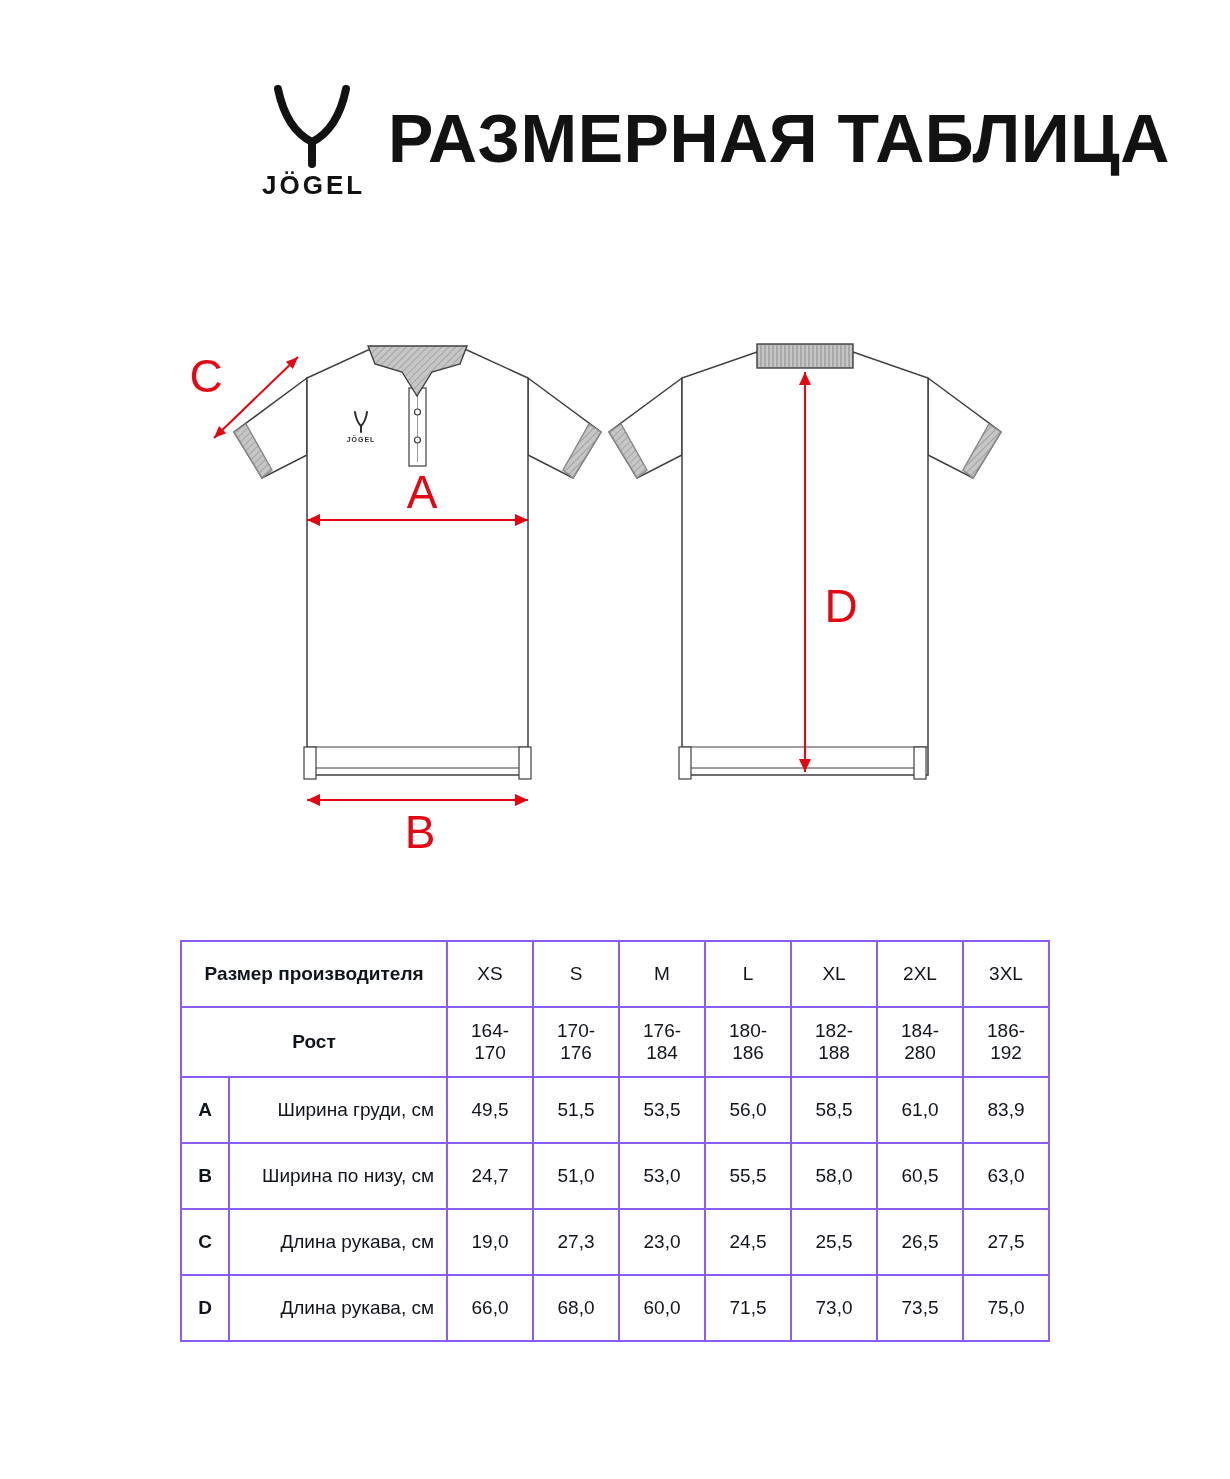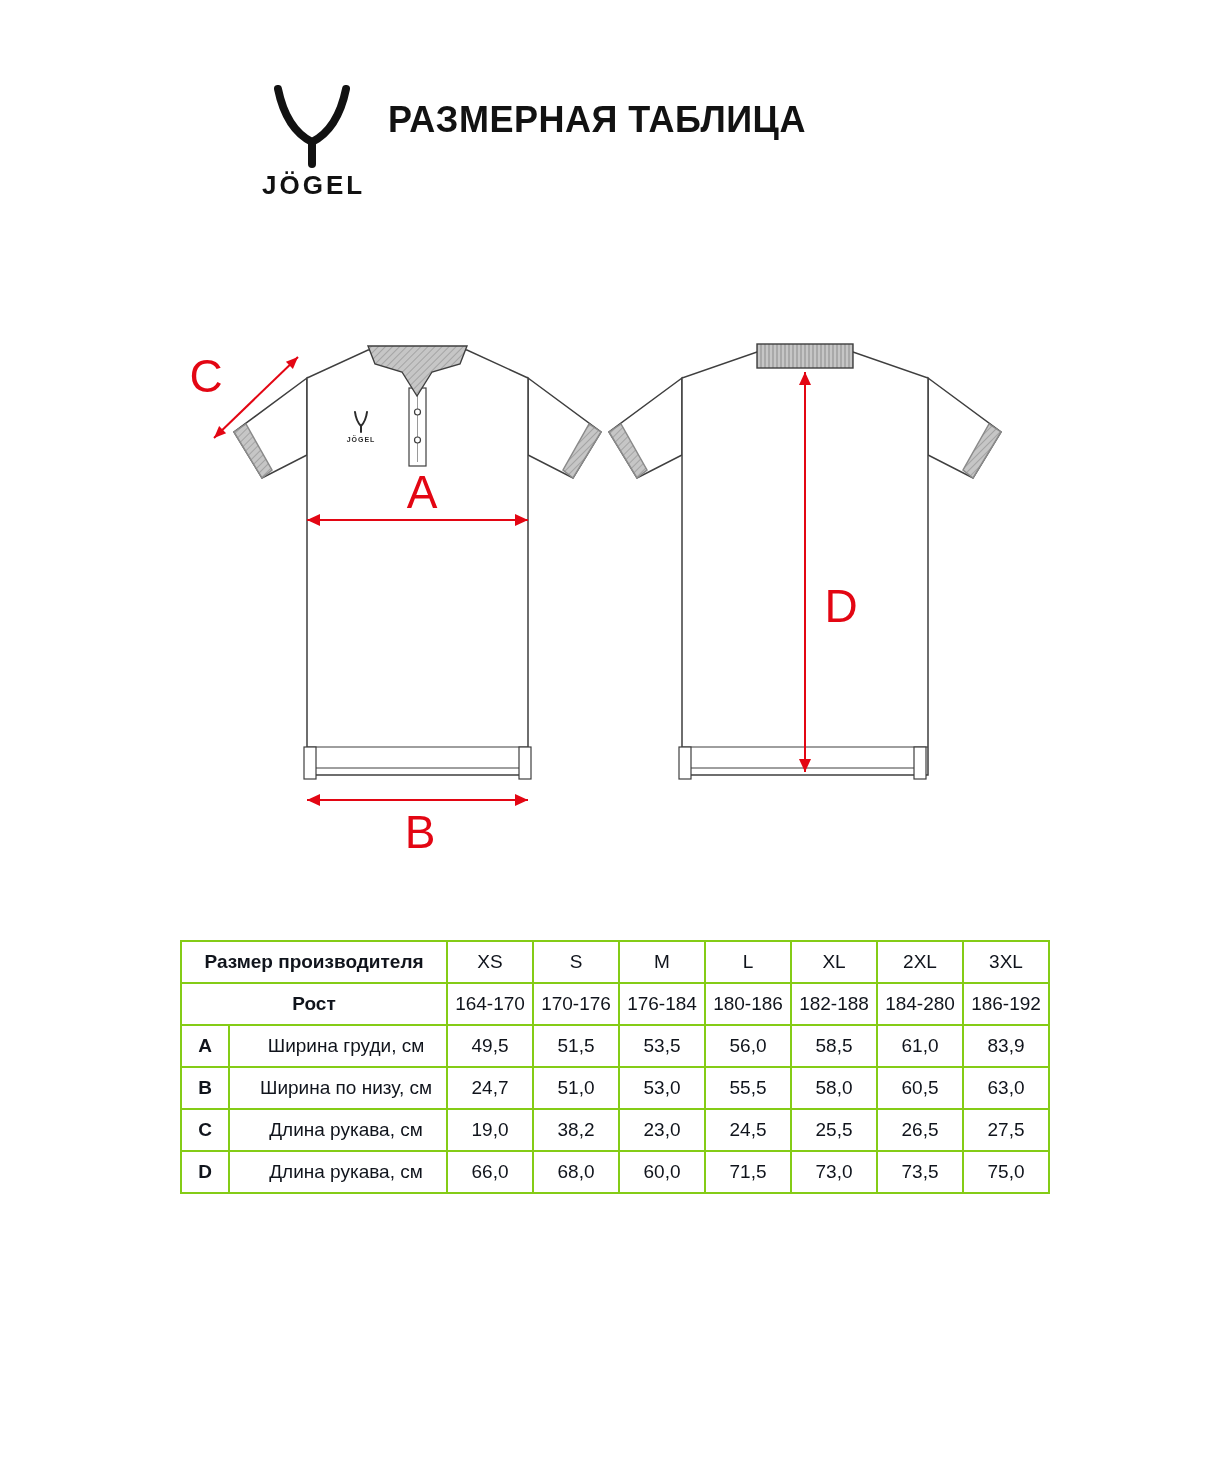--- a/index.html
+++ b/index.html
@@ -3,34 +3,34 @@
 <meta charset="utf-8">
 <style>
   html,body{margin:0;padding:0;background:#ffffff;}
   .page{position:relative;width:1230px;height:1479px;background:#ffffff;
         font-family:"Liberation Sans",sans-serif;overflow:hidden;color:#101418;}
 
   
   .brand{position:absolute;left:262px;top:84px;width:100px;text-align:center;}
   .brand-glyph{display:block;margin:0 auto;}
   .brand-name{font-weight:700;font-size:26px;letter-spacing:3px;color:#121212;margin-top:0px;}
-  .page-title{position:absolute;left:388px;top:99px;font-size:36px;font-weight:700;
+  .page-title{position:absolute;left:388px;top:99px;font-size:68px;font-weight:700;
               color:#121212;white-space:nowrap;letter-spacing:0.5px;}
 
   
   .diagram-svg{position:absolute;left:0;top:300px;font-family:"Liberation Sans",sans-serif;}
 
   
   table.size{position:absolute;left:180px;top:940px;width:870px;border-collapse:collapse;
              table-layout:fixed;font-size:19px;color:#10141c;}
-  table.size th,table.size td{border:2px solid #84cc16;height:40px;text-align:center;
-             font-weight:400;padding:0;}
+  table.size th,table.size td{border:2px solid #8b5cf6;height:40px;text-align:center;
+             font-weight:400;padding:12px;}
   table.size th.merged{font-weight:700;}
   table.size th.letter{font-weight:700;}
-  table.size th.mlabel{text-align:center;padding-left:16px;font-weight:400;margin-left:12px;}
+  table.size th.mlabel{text-align:right;padding-left:16px;font-weight:400;margin-left:12px;}
 </style>
 </head>
 <body>
 
 <div class="page">
 
   <div class="brand">
     <svg class="brand-glyph" width="92" height="86" viewBox="0 0 92 86">
       <g fill="none" stroke="#121212" stroke-width="8" stroke-linecap="round">
         <path d="M 12,5 C 18,34 30,50 46,58"></path>
@@ -176,21 +176,21 @@
           <td>53,0</td>
           <td>55,5</td>
           <td>58,0</td>
           <td>60,5</td>
           <td>63,0</td>
         </tr>
         <tr>
           <th class="letter">C</th>
           <th class="mlabel">Длина рукава, см</th>
           <td>19,0</td>
-          <td>38,2</td>
+          <td>27,3</td>
           <td>23,0</td>
           <td>24,5</td>
           <td>25,5</td>
           <td>26,5</td>
           <td>27,5</td>
         </tr>
         <tr>
           <th class="letter">D</th>
           <th class="mlabel">Длина рукава, см</th>
           <td>66,0</td>

